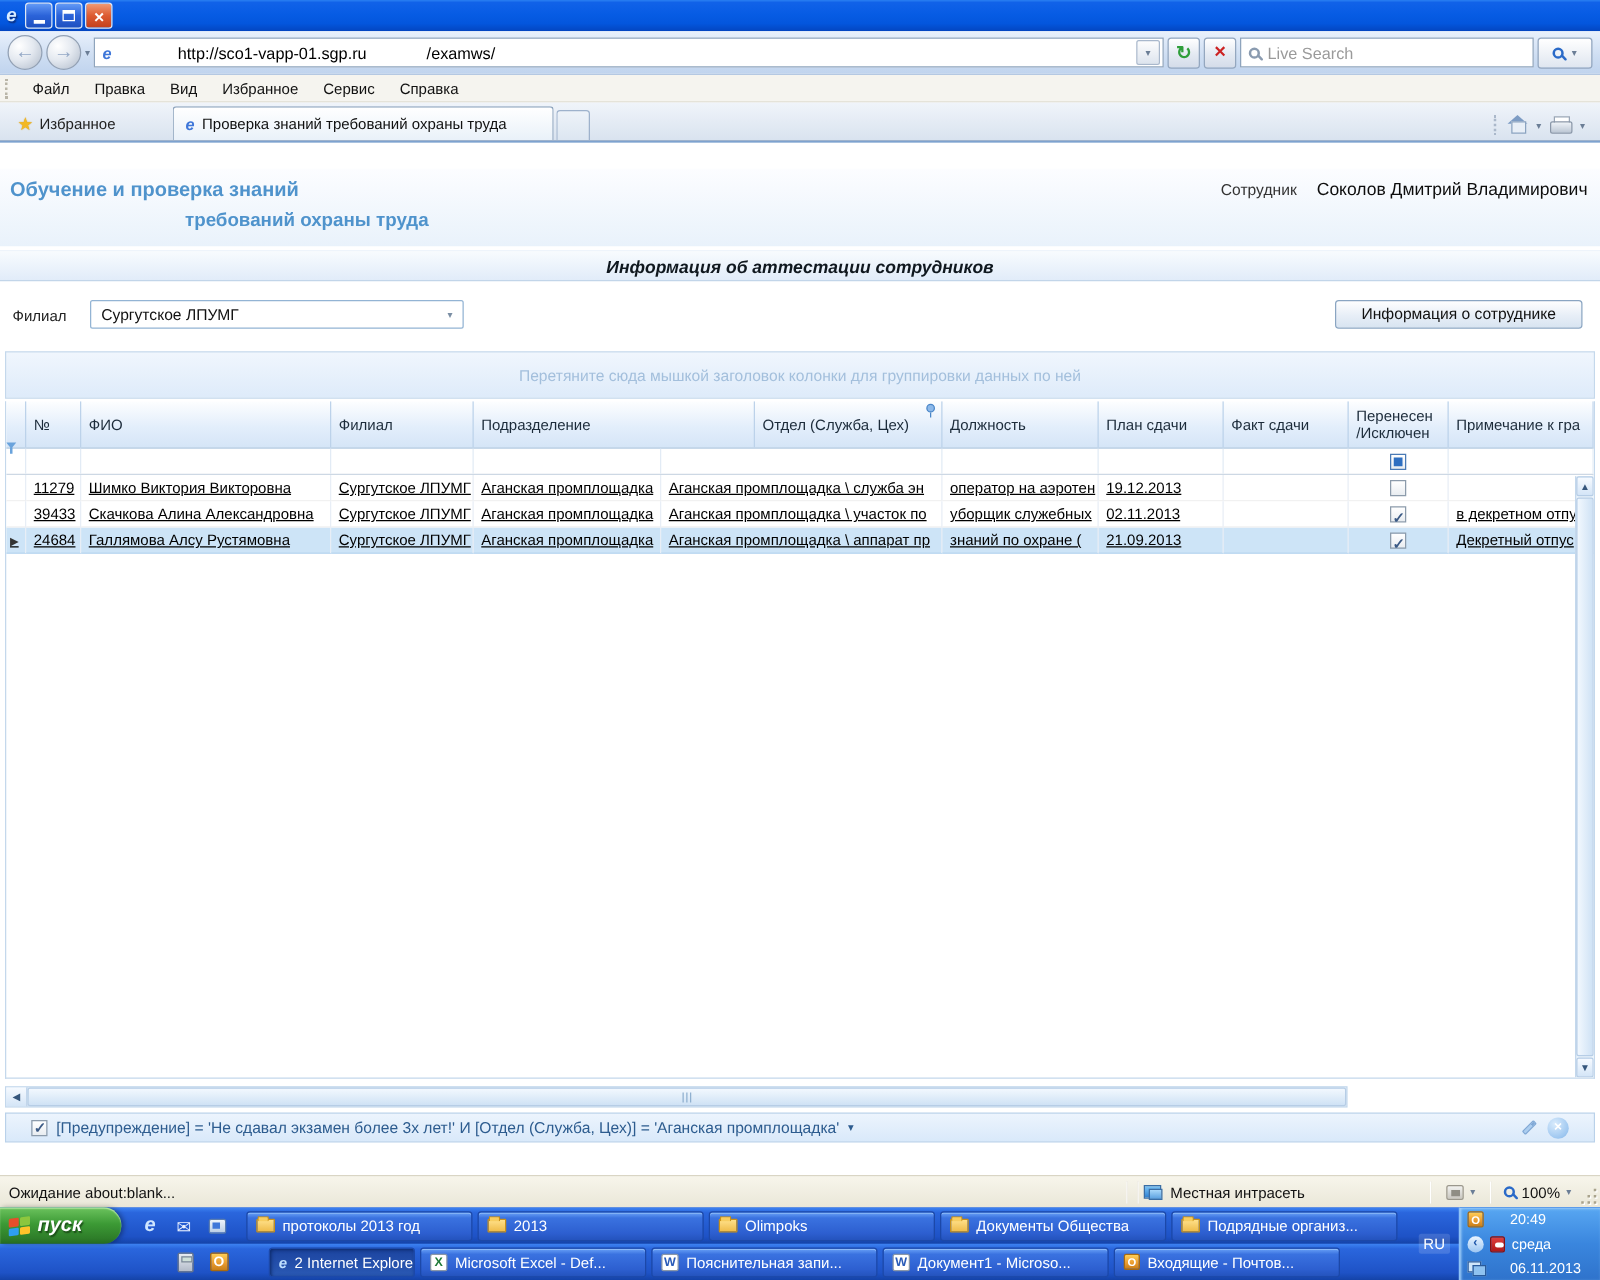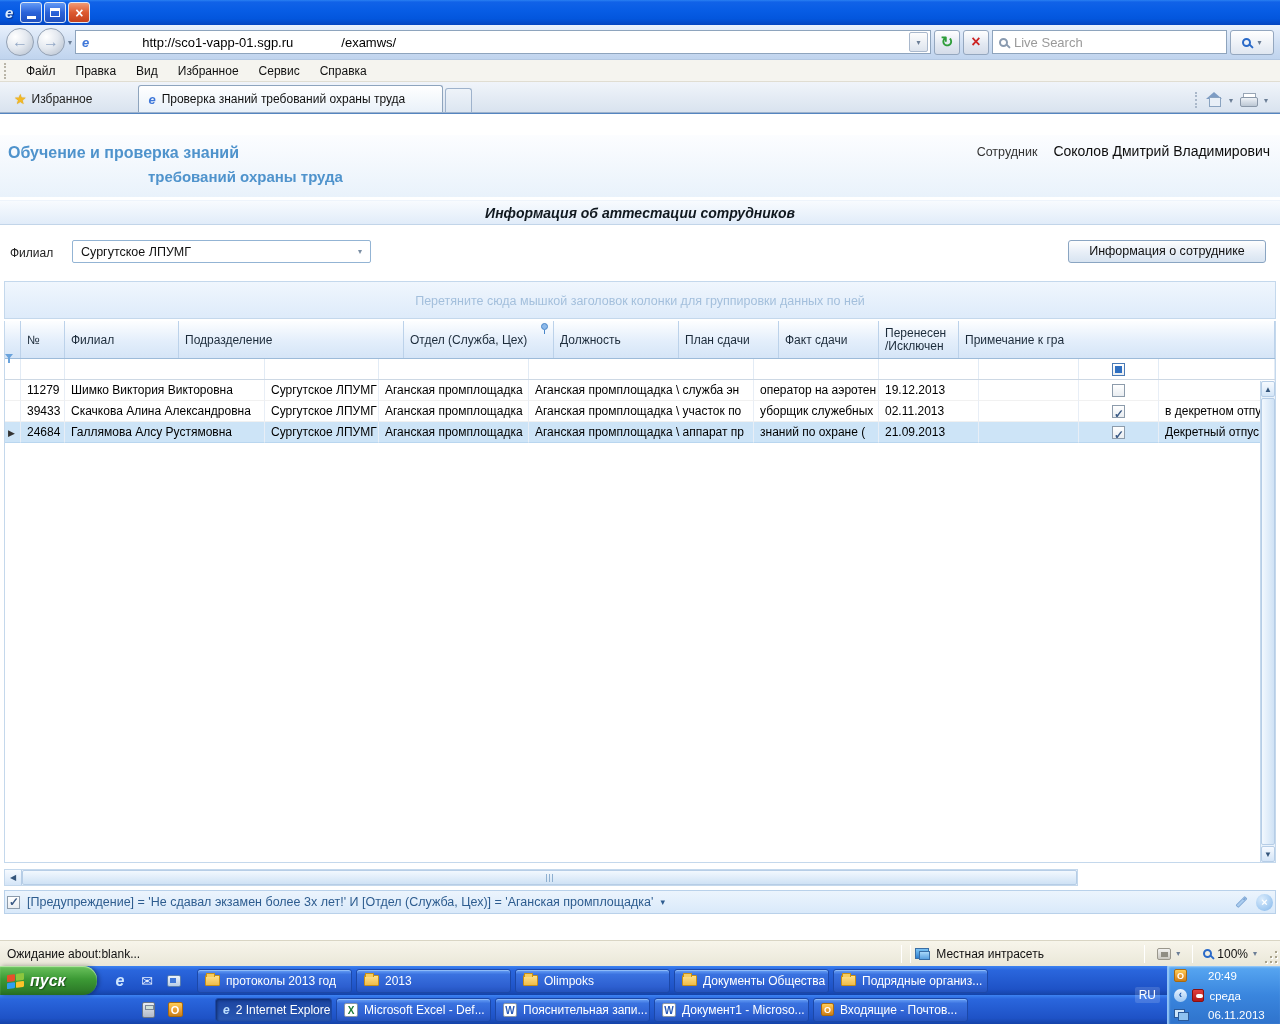--- a/index.html
+++ b/index.html
@@ -93,21 +93,21 @@
     font-size:12.5px; color:#a3bfdc; background:linear-gradient(#f0f6fd,#deebfa); border:1px solid #c4d8ec; }
 
   
   .grid { position:absolute; top:207px; left:4px; right:4px; height:542px; border:1px solid #c4d8ec; border-top:none; background:#fff; overflow:hidden; }
   .grow { display:flex; width:100%; }
   .ghead { height:38px; background:linear-gradient(#fdfeff,#e3eefb 55%,#d5e5f7); border-bottom:1px solid #9dbbd9; font-size:12px; color:#1c2b3a; }
   .ghead .gcell { border-right:1px solid #bcd2ea; display:flex; align-items:center; padding:2px 6px; position:relative; }
   .ghead .gcell.center { justify-content:flex-start; line-height:13px; }
   .gfilter { height:21px; border-bottom:1px solid #cdd8e4; background:#fff; }
   .gfilter .gcell { border-right:1px solid #e2ebf5; }
-  .gdata { height:21px; font-size:12px; color:#000; background:#fff; }
+  .gdata { height:21px; font-size:12px; color:#000; background:#fff;text-decoration:underline; }
   .gdata .gcell { border-right:1px solid #e8eef6; border-bottom:1px solid #f1f1f1; line-height:20px; padding:0 6px;
     white-space:nowrap; overflow:hidden; }
   .gdata.selected { background:#cde4f7; }
   .gdata.selected .gcell { border-bottom:1px solid #b9d6ef; }
   .w-sel{width:16px; flex:none; padding:0 !important;} .w-num{width:44px; flex:none; text-align:right;}
   .w-fio{width:200px; flex:none;} .w-fil{width:114px; flex:none;} .w-otd{width:150px; flex:none;}
   .w-pod{width:225px; flex:none;} .w-dol{width:125px; flex:none;} .w-pla{width:100px; flex:none;}
   .w-fak{width:100px; flex:none;} .w-per{width:80px; flex:none; display:flex; align-items:center; justify-content:center;}
   .w-not{flex:1; min-width:0;}
   .rowmark { color:#333; font-size:9px; line-height:21px; padding-left:3px; }
@@ -126,21 +126,21 @@
   .vs-thumb { flex:1; margin:1px 0; background:linear-gradient(90deg,#f2f8fe,#cfe2f5); border:1px solid #b6cde6; border-radius:2px; }
 
   .hscroll { position:absolute; top:755px; left:4px; width:1074px; height:17px; display:flex; background:#e9f2fb; border:1px solid #c4d8ec; }
   .hs-btn { width:17px; flex:none; background:linear-gradient(#f6faff,#d4e5f7); border-right:1px solid #b6cde6;
     color:#35567c; font-size:8px; display:flex; align-items:center; justify-content:center; }
   .hs-thumb { flex:1; background:linear-gradient(#f2f8fe,#cfe2f5); border:1px solid #b6cde6; border-radius:2px;
     display:flex; align-items:center; justify-content:center; gap:2px; }
   .hs-thumb i { width:1px; height:8px; background:#8fb0d0; }
 
   .filter-footer { position:absolute; top:776px; left:4px; right:4px; height:24px; display:flex; align-items:center; gap:7px;
-    padding:0 2px; background:linear-gradient(#ecf4fd,#d9e9fa); border:1px solid #b9d1ea; }
+    padding:0 20px; background:linear-gradient(#ecf4fd,#d9e9fa); border:1px solid #b9d1ea; }
   .filter-footer .ftext { font-size:12.5px; color:#2d5c8f; }
   .filter-footer .fdd { color:#2d5c8f; font-size:9px; }
   .f-icons { margin-left:auto; display:flex; align-items:center; gap:8px; }
   .pencil { width:13px; height:4px; background:linear-gradient(90deg,#aacdf0 75%,#7fa8d6 75%); border:1px solid #7fa8d6; transform:rotate(-45deg); border-radius:1px; }
   .roundx { width:17px; height:17px; border-radius:50%; background:radial-gradient(circle at 35% 30%,#d9ebfc,#9ec7f0 70%,#7fb0e4);
     color:#fff; font-weight:bold; font-size:11px; text-align:center; line-height:17px; }
 
   
   .statusbar { height:26px; background:linear-gradient(#f7f5eb,#eae7d8); border-top:1px solid #d9d5c4; display:flex; align-items:center; font-size:12px; color:#111; }
   .sb-left { flex:1; padding-left:7px; }
@@ -173,21 +173,21 @@
   .ql .ie-e { color:#cfe6ff; font-size:16px; }
   .env { color:#e8f0ff; font-size:14px; }
   .showdesk { width:14px; height:12px; background:linear-gradient(#eef4fb,#b9cde6); border:1px solid #5a7db0; border-radius:2px; position:relative; }
   .showdesk::after { content:""; position:absolute; left:2px; top:2px; width:6px; height:5px; background:#3f77d9; }
   .calc { width:13px; height:16px; background:linear-gradient(#e8ecf2,#b2bac8); border:1px solid #6a7688; border-radius:2px; position:relative; }
   .calc::after { content:""; position:absolute; left:2px; top:2px; width:7px; height:3px; background:#cfe0d8; border:1px solid #7a8698; }
   .olk { width:15px; height:15px; background:linear-gradient(#ffce56,#e89a2f 60%,#c97f18); border:1px solid #a86a10; border-radius:2px;
     color:#fff; font-size:11px; font-weight:bold; text-align:center; line-height:14px; }
   .tbtn { height:24px; border-radius:3px; border:1px solid #1c48a8; display:flex; align-items:center; gap:6px; padding:0 7px;
     background:linear-gradient(#6aa2f7,#3a72e0 20%,#2d5fd0 75%,#2453bd); box-shadow:inset 0 1px 0 #8cbaf8;
-    color:#fff; font-size:12px; white-space:nowrap; overflow:hidden; flex:none; width:155px; margin-right:4px; }
+    color:#fff; font-size:12px; white-space:nowrap; overflow:hidden; flex:none; width:181px; margin-right:4px; }
   .tbtn.pressed { background:linear-gradient(#1c44a0,#2a59b4); box-shadow:inset 1px 1px 3px #0d2a6a; width:117px; }
   .folder { width:15px; height:11px; background:linear-gradient(#ffe08a,#efbc4a); border:1px solid #c89018; border-radius:1px; position:relative; flex:none; }
   .folder::before { content:""; position:absolute; top:-3px; left:0; width:7px; height:3px; background:#f7cd60; border:1px solid #c89018; border-bottom:none; border-radius:1px 1px 0 0; }
   .docicon { width:14px; height:14px; background:#fff; border:1px solid #8a97a8; border-radius:2px; font-size:10px; font-weight:bold; text-align:center; line-height:13px; flex:none; }
   .docicon.word { color:#2a5bb8; } .docicon.excel { color:#1e7a38; }
   .tray-wrap { position:absolute; right:0; top:0; height:58px; display:flex; align-items:center; }
   .ru-label { color:#fff; font-size:12px; margin-right:7px; background:rgba(255,255,255,.14); padding:1px 4px; border-radius:2px; }
   .tray { width:113px; height:58px; background:linear-gradient(#58a7f2,#3a86de 50%,#2f73cc); border-left:1px solid #8ec2f6;
     box-shadow:inset 1px 1px 2px #a5d0f8; color:#fff; font-size:11.5px; padding:3px 8px 3px 6px; display:flex; flex-direction:column; justify-content:space-between; }
   .tray-row { display:flex; align-items:center; gap:5px; }
@@ -293,20 +293,21 @@
       <span class="dd-small">▾</span>
     </div>
     <div class="info-btn">Информация о сотруднике</div>
 
     <div class="group-panel">Перетяните сюда мышкой заголовок колонки для группировки данных по ней</div>
 
     <div class="grid">
       <div class="grow ghead">
         <span class="gcell w-sel"></span>
         <span class="gcell w-num">№</span>
+        <span class="gcell w-fio">ФИО</span>
         <span class="gcell w-fil">Филиал</span>
         <span class="gcell w-pod">Подразделение</span>
         <span class="gcell w-otd">
             <span>Отдел (Служба, Цех)</span>
             <span class="pin"></span>
           </span>
         <span class="gcell w-dol">Должность</span>
         <span class="gcell w-pla">План сдачи</span>
         <span class="gcell w-fak">Факт сдачи</span>
         <span class="gcell w-per center">Перенесен /Исключен</span>

